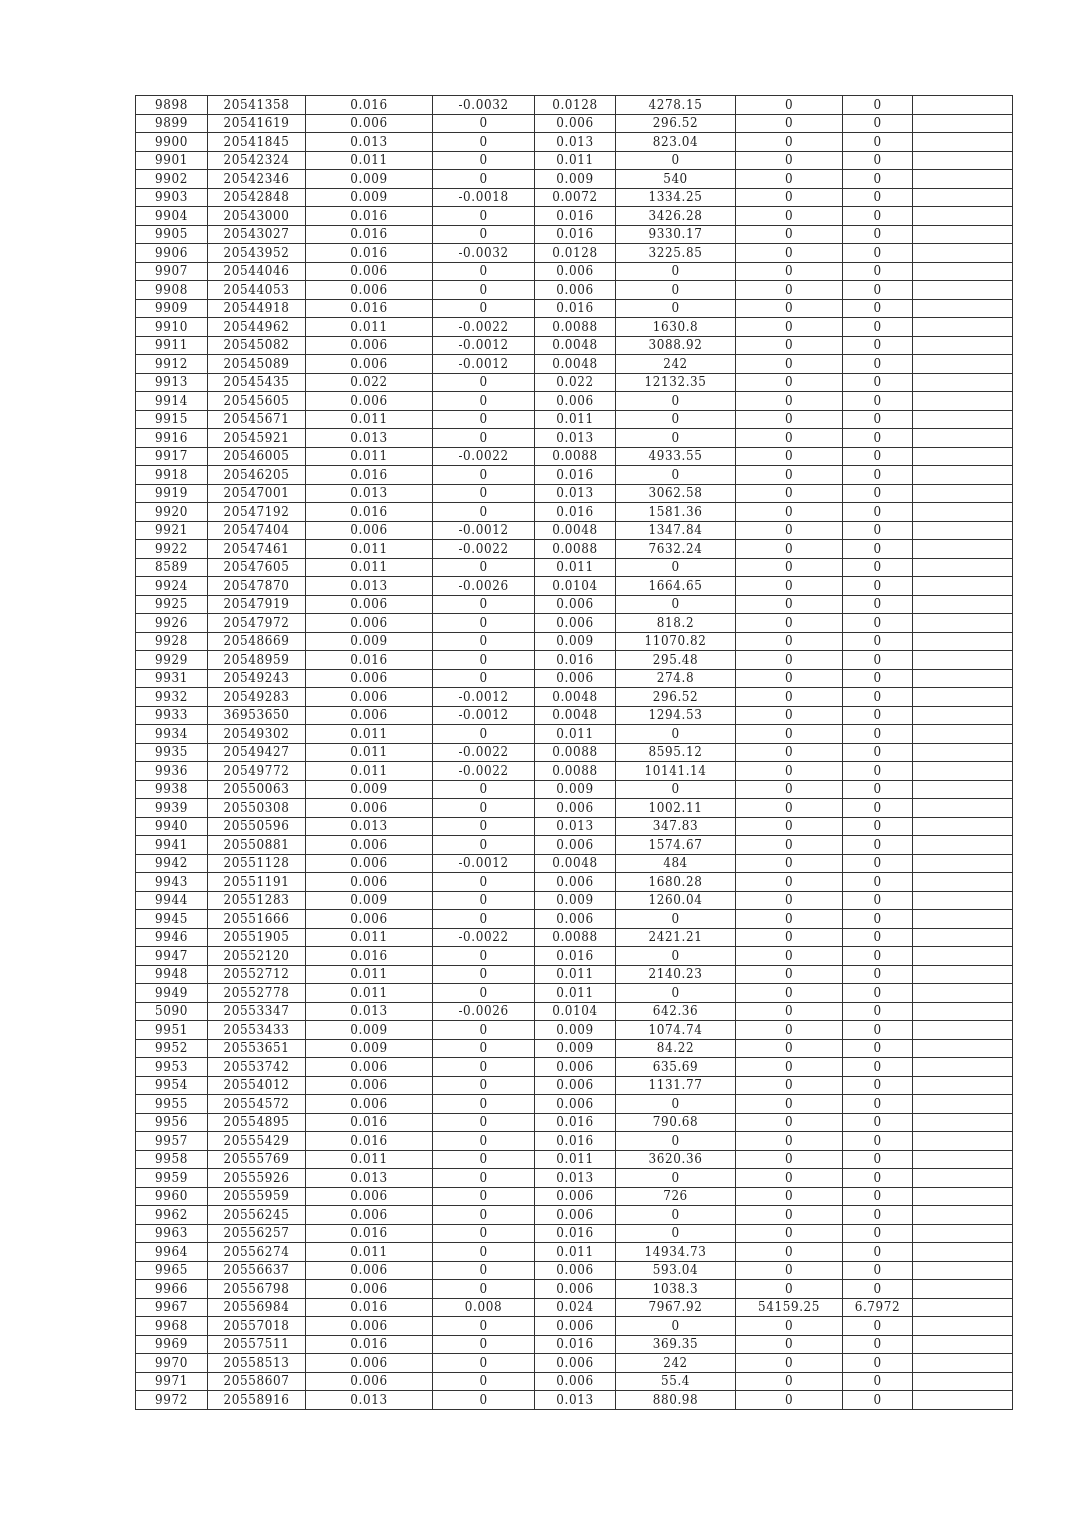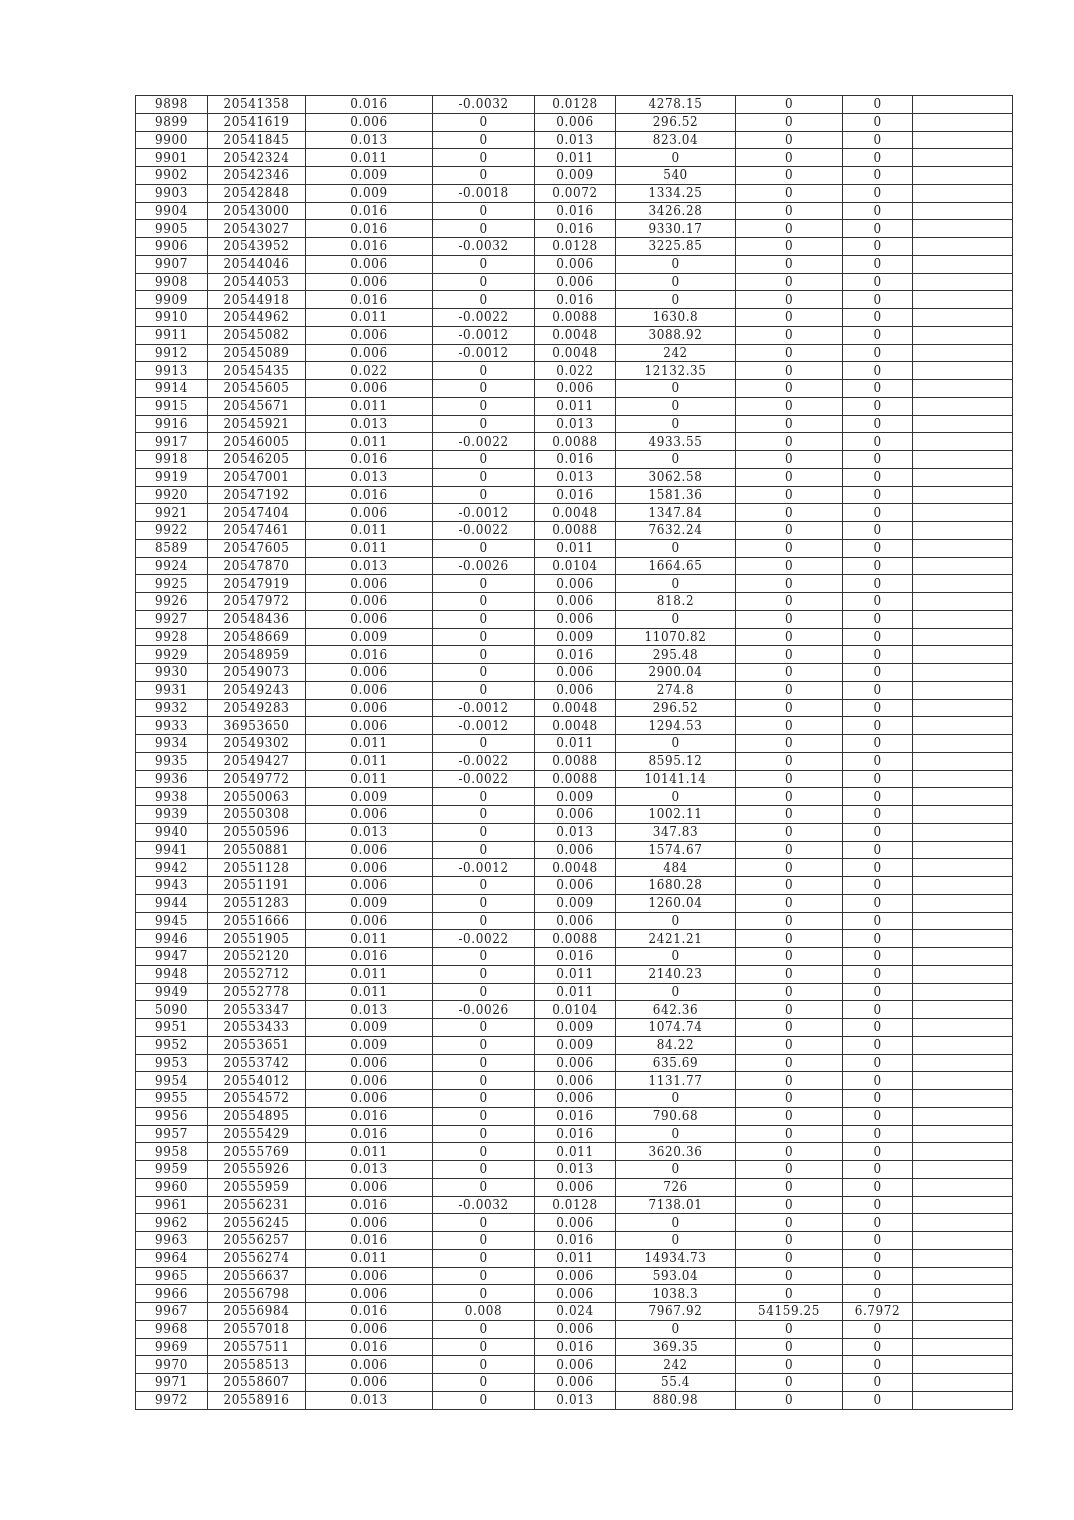--- a/index.html
+++ b/index.html
@@ -385,59 +385,37 @@
           <td>20547972</td>
           <td>0.006</td>
           <td>0</td>
           <td>0.006</td>
           <td>818.2</td>
           <td>0</td>
           <td>0</td>
           <td></td>
         </tr>
         <tr>
-          <td>9927</td>
-          <td>20548436</td>
-          <td>0.006</td>
-          <td>0</td>
-          <td>0.006</td>
-          <td>0</td>
-          <td>0</td>
-          <td>0</td>
-          <td></td>
-        </tr>
-        <tr>
           <td>9928</td>
           <td>20548669</td>
           <td>0.009</td>
           <td>0</td>
           <td>0.009</td>
           <td>11070.82</td>
           <td>0</td>
           <td>0</td>
           <td></td>
         </tr>
         <tr>
           <td>9929</td>
           <td>20548959</td>
           <td>0.016</td>
           <td>0</td>
           <td>0.016</td>
           <td>295.48</td>
-          <td>0</td>
-          <td>0</td>
-          <td></td>
-        </tr>
-        <tr>
-          <td>9930</td>
-          <td>20549073</td>
-          <td>0.006</td>
-          <td>0</td>
-          <td>0.006</td>
-          <td>2900.04</td>
           <td>0</td>
           <td>0</td>
           <td></td>
         </tr>
         <tr>
           <td>9931</td>
           <td>20549243</td>
           <td>0.006</td>
           <td>0</td>
           <td>0.006</td>
@@ -743,31 +721,20 @@
           <td>0</td>
           <td></td>
         </tr>
         <tr>
           <td>9960</td>
           <td>20555959</td>
           <td>0.006</td>
           <td>0</td>
           <td>0.006</td>
           <td>726</td>
-          <td>0</td>
-          <td>0</td>
-          <td></td>
-        </tr>
-        <tr>
-          <td>9961</td>
-          <td>20556231</td>
-          <td>0.016</td>
-          <td>-0.0032</td>
-          <td>0.0128</td>
-          <td>7138.01</td>
           <td>0</td>
           <td>0</td>
           <td></td>
         </tr>
         <tr>
           <td>9962</td>
           <td>20556245</td>
           <td>0.006</td>
           <td>0</td>
           <td>0.006</td>

